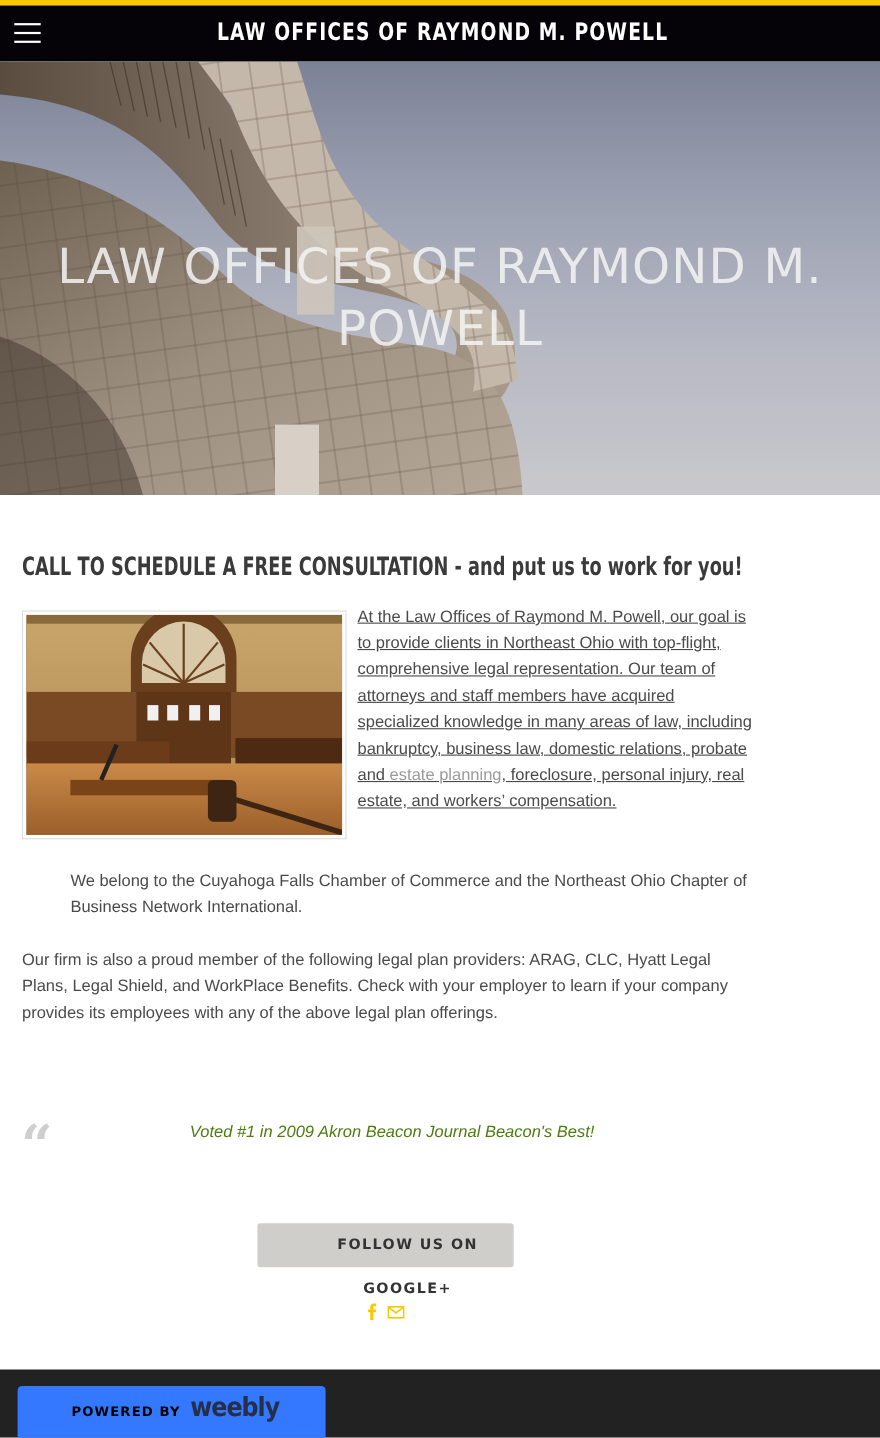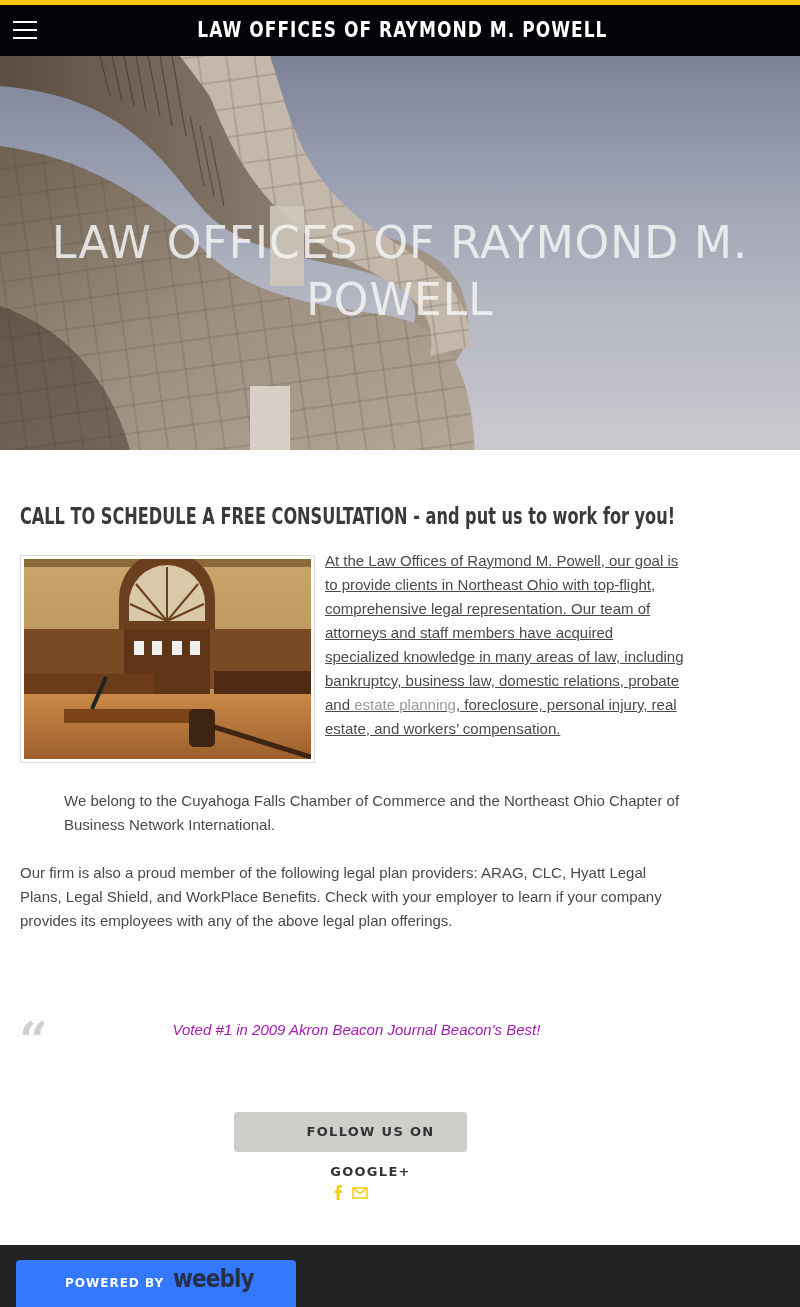--- a/index.html
+++ b/index.html
@@ -31,33 +31,33 @@
     .photo-frame { position: absolute; left: 20px; top: 555px; width: 295px; height: 208px; border: 1px solid #dcdcdc; background: #fff; padding: 3px; }
     .photo { width: 287px; height: 200px; position: relative; overflow: hidden; background: #8a5a2b; }
 
     .text-block { font-family: "Liberation Sans", sans-serif; font-size: 15px; line-height: 24px; color: #4a4a4a; }
     .intro { position: absolute; left: 325px; top: 549px; width: 360px; text-decoration: underline; }
     .intro .link { color: #9a9a9a; text-decoration: none; cursor: pointer; }
     .para2 { position: absolute; left: 20px; top: 789px; width: 660px; margin-left: 44px; }
     .para3 { position: absolute; left: 20px; top: 861px; width: 660px; }
 
     .quote-mark { position: absolute; left: 19px; top: 1016px; width: 26px; height: 26px; color: #cfcfcf; font-family: "DejaVu Serif", serif; font-size: 50px; line-height: 50px; font-weight: bold; }
-    .quote-text { position: absolute; left: 60px; top: 1021px; width: 593px; text-align: center; font-style: italic; font-size: 15px; color: #a21caf; font-family: "Liberation Sans", sans-serif; }
+    .quote-text { position: absolute; left: 60px; top: 1021px; width: 593px; text-align: center; font-style: italic; font-size: 15px; color: #4d7c0f; font-family: "Liberation Sans", sans-serif; }
 
     .gplus-button { position: absolute; left: 234px; top: 1112px; width: 233px; height: 40px; background: #cfcecb; border-radius: 3px;
       color: #333333; font-family: "DejaVu Sans", sans-serif; font-weight: bold; font-size: 13px; letter-spacing: 1.3px; text-align: center; line-height: 40px; cursor: pointer; text-decoration: none; display: block; padding-left: 40px; }
 
     .social { position: absolute; left: 330px; top: 1183px; width: 42px; height: 20px; }
     .social a { position: absolute; top: 0; display: block; cursor: pointer; }
     .fb { left: 2px; width: 12px; height: 18px; }
     .mail { left: 22px; width: 16px; height: 18px; }
 
     .footer { position: absolute; left: 0; top: 1245px; width: 800px; height: 62px; background: #222222; }
     .weebly-badge { position: absolute; left: 16px; top: 1260px; width: 280px; height: 50px; background: #3478ff; border-radius: 4px; cursor: pointer; }
-    .weebly-powered { position: absolute; left: 49px; top: 16px; color: #ffffff; font-family: "DejaVu Sans", sans-serif; font-weight: bold; font-size: 12px; letter-spacing: 1px; text-align: right; }
+    .weebly-powered { position: absolute; left: 49px; top: 16px; color: #000000; font-family: "DejaVu Sans", sans-serif; font-weight: bold; font-size: 12px; letter-spacing: 1px; text-align: right; }
     .weebly-logo { position: absolute; left: 157px; top: 5px; color: #253048; font-family: "DejaVu Sans", sans-serif; font-weight: bold; font-size: 24px; letter-spacing: -1px; transform: scaleX(0.9); transform-origin: 0 50%; }
   </style>
 </head>
 <body>
 
 <div class="top-stripe"></div>
 
 <header class="header">
   <div class="hamburger">
     <span></span>

